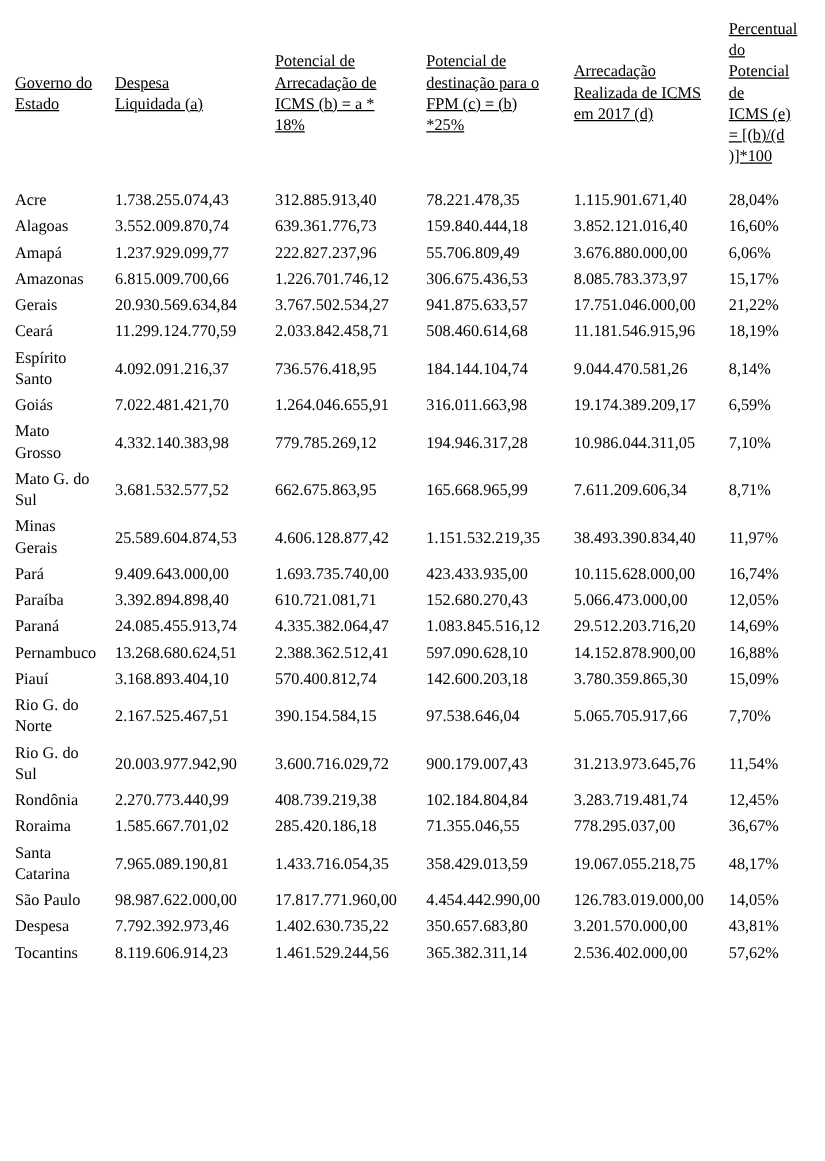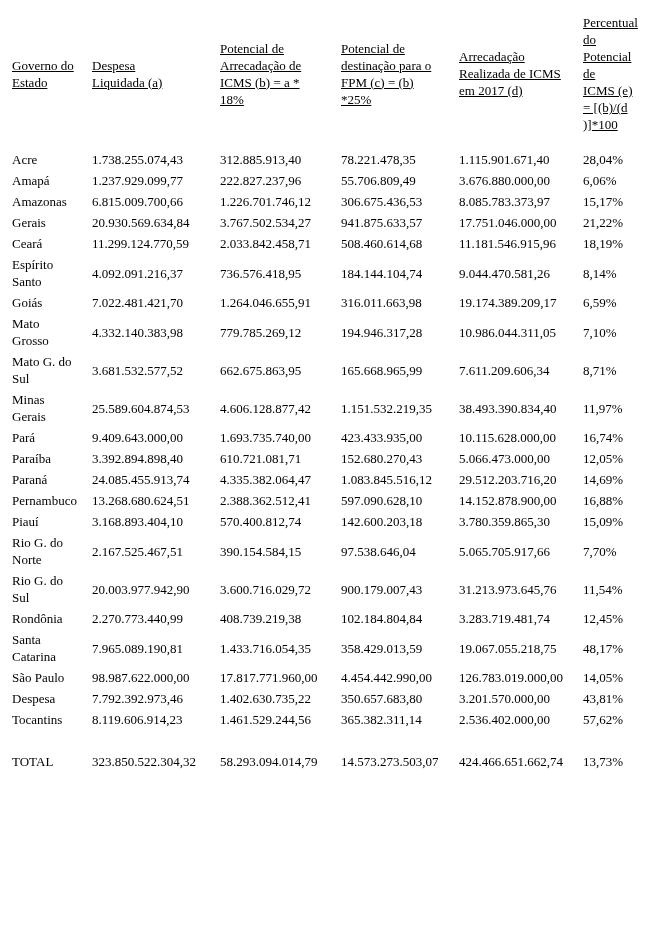--- a/index.html
+++ b/index.html
@@ -83,20 +83,28 @@
     <tbody>
         <tr>
           <td>Acre</td>
           <td>1.738.255.074,43</td>
           <td>312.885.913,40</td>
           <td>78.221.478,35</td>
           <td>1.115.901.671,40</td>
           <td>28,04%</td>
         </tr>
         <tr>
+          <td>Alagoas</td>
+          <td>3.552.009.870,74</td>
+          <td>639.361.776,73</td>
+          <td>159.840.444,18</td>
+          <td>3.852.121.016,40</td>
+          <td>16,60%</td>
+        </tr>
+        <tr>
           <td>Amapá</td>
           <td>1.237.929.099,77</td>
           <td>222.827.237,96</td>
           <td>55.706.809,49</td>
           <td>3.676.880.000,00</td>
           <td>6,06%</td>
         </tr>
         <tr>
           <td>Amazonas</td>
           <td>6.815.009.700,66</td>
@@ -225,20 +233,28 @@
         </tr>
         <tr>
           <td>Rondônia</td>
           <td>2.270.773.440,99</td>
           <td>408.739.219,38</td>
           <td>102.184.804,84</td>
           <td>3.283.719.481,74</td>
           <td>12,45%</td>
         </tr>
         <tr>
+          <td>Roraima</td>
+          <td>1.585.667.701,02</td>
+          <td>285.420.186,18</td>
+          <td>71.355.046,55</td>
+          <td>778.295.037,00</td>
+          <td>36,67%</td>
+        </tr>
+        <tr>
           <td>Santa
 Catarina</td>
           <td>7.965.089.190,81</td>
           <td>1.433.716.054,35</td>
           <td>358.429.013,59</td>
           <td>19.067.055.218,75</td>
           <td>48,17%</td>
         </tr>
         <tr>
           <td>São Paulo</td>
@@ -260,23 +276,15 @@
           <td>Tocantins</td>
           <td>8.119.606.914,23</td>
           <td>1.461.529.244,56</td>
           <td>365.382.311,14</td>
           <td>2.536.402.000,00</td>
           <td>57,62%</td>
         </tr>
         <tr class="spacer">
           <td colspan="6"></td>
         </tr>
-        <tr>
-          <td>TOTAL</td>
-          <td>323.850.522.304,32</td>
-          <td>58.293.094.014,79</td>
-          <td>14.573.273.503,07</td>
-          <td>424.466.651.662,74</td>
-          <td>13,73%</td>
-        </tr>
       </tbody>
   </table>
 </div>
 
 </body></html>

